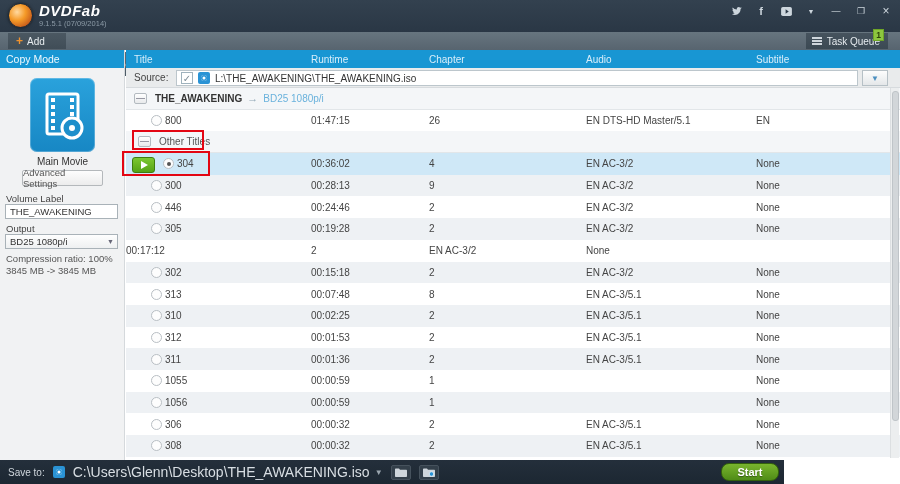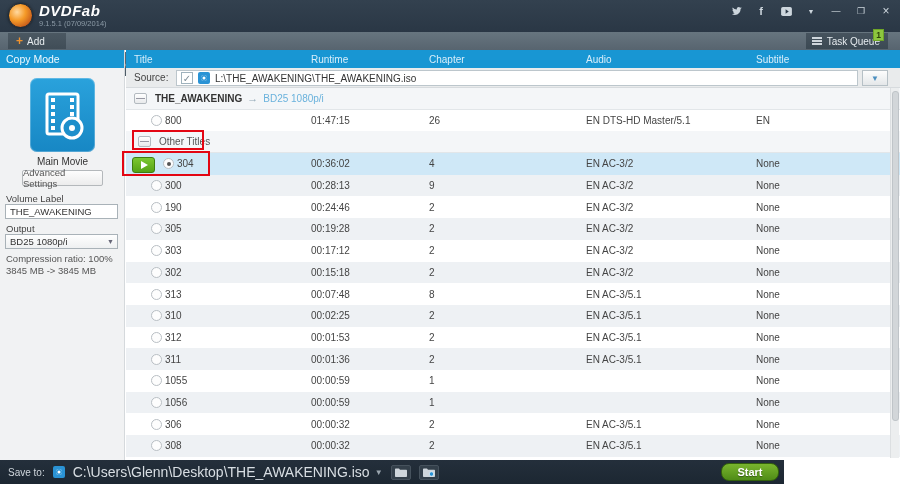--- a/index.html
+++ b/index.html
@@ -257,42 +257,38 @@
       <span>300</span>
     </div>
     <div>00:28:13</div>
     <div>9</div>
     <div>EN AC-3/2</div>
     <div>None</div>
   </div>
         <div class="trow">
     <div class="cell-title">
       <span class="radio"></span>
-      <span>190</span>
+      <span>446</span>
     </div>
     <div>00:24:46</div>
     <div>2</div>
     <div>EN AC-3/2</div>
     <div>None</div>
   </div>
         <div class="trow shade">
     <div class="cell-title">
       <span class="radio"></span>
       <span>305</span>
     </div>
     <div>00:19:28</div>
     <div>2</div>
     <div>EN AC-3/2</div>
     <div>None</div>
   </div>
         <div class="trow">
-    <div class="cell-title">
-      <span class="radio"></span>
-      <span>303</span>
-    </div>
     <div>00:17:12</div>
     <div>2</div>
     <div>EN AC-3/2</div>
     <div>None</div>
   </div>
         <div class="trow shade">
     <div class="cell-title">
       <span class="radio"></span>
       <span>302</span>
     </div>

